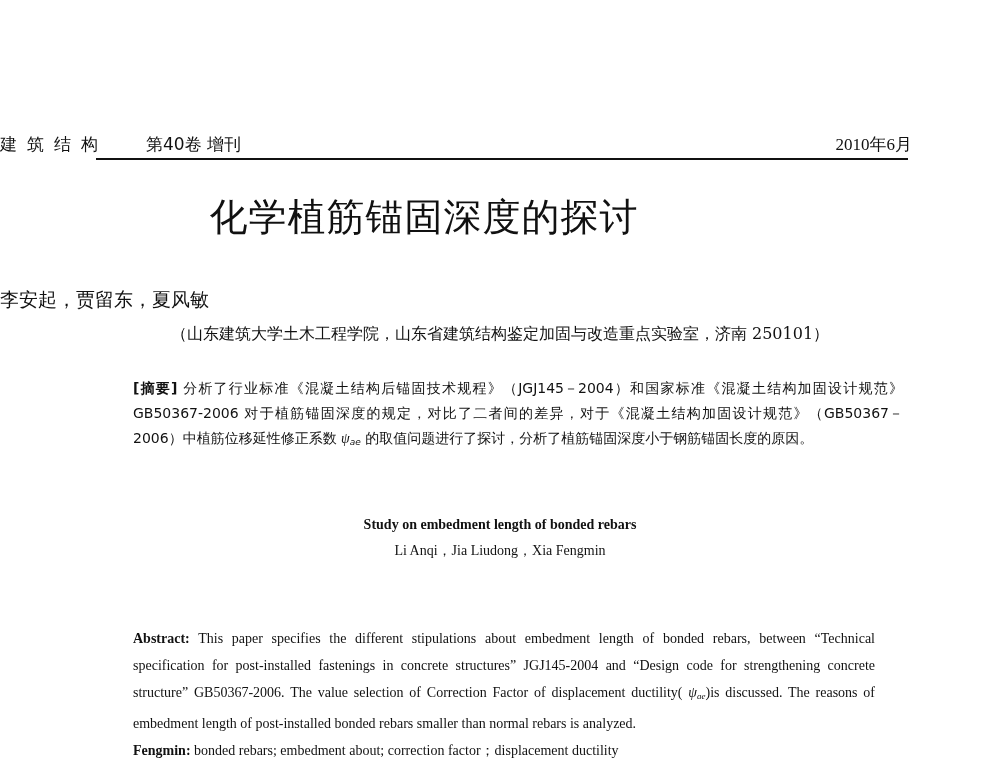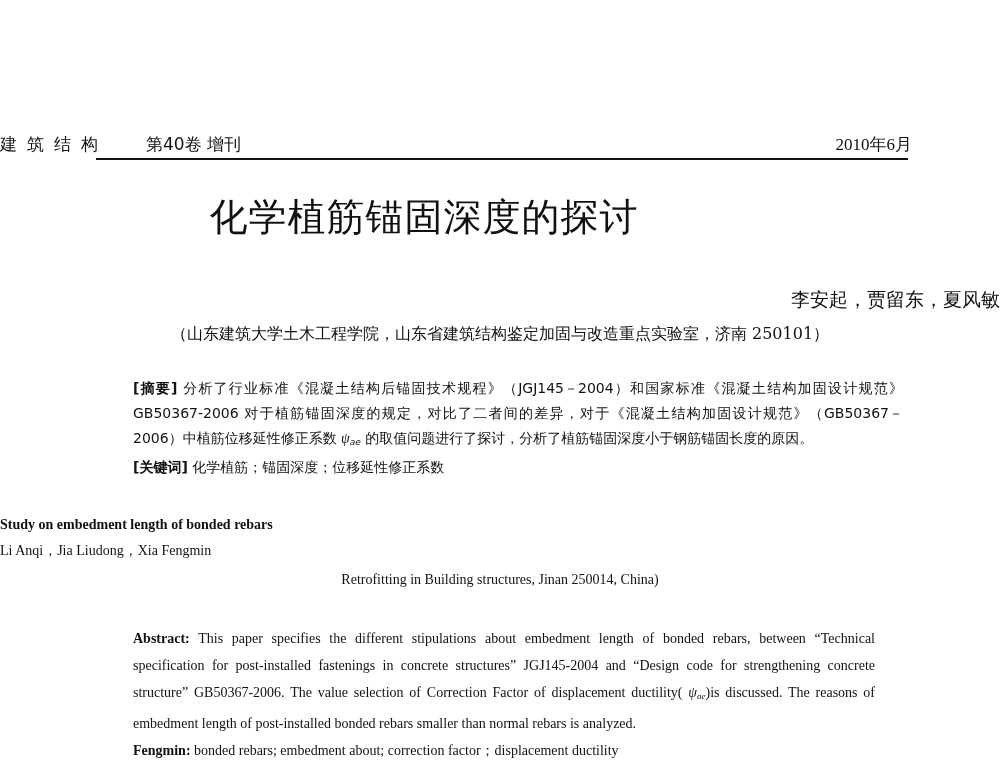--- a/index.html
+++ b/index.html
@@ -3,28 +3,28 @@
 <meta charset="utf-8">
 <style>
   html, body { margin: 0; padding: 0; background: #ffffff; }
   body { width: 1000px; height: 760px; position: relative; overflow: hidden; color: #111; font-family: "DejaVu Serif", "Liberation Serif", serif; }
   .abs { position: absolute; }
   .header-left { left: 98px; top: 133px; font-size: 17px; font-family: "DejaVu Sans", sans-serif; letter-spacing: 0px; margin-left: 48px; }
   .header-center { left: 0; width: 1000px; top: 133px; font-size: 17px; font-family: "DejaVu Sans", sans-serif; letter-spacing: 10px; }
   .header-right { right: 88px; top: 133px; font-size: 17px; font-family: "Liberation Serif", serif; }
   .header-rule { left: 96px; top: 158px; width: 812px; height: 2px; background: #111; }
   .title { left: 0; width: 848px; text-align: center; top: 192px; font-size: 38px; font-family: "DejaVu Sans", sans-serif; letter-spacing: 1px; }
-  .authors { left: 0; width: 1000px; text-align: right; top: 287px; font-size: 19px; font-family: Liberation Mono, monospace; }
+  .authors { left: 0; width: 1000px; text-align: left; top: 287px; font-size: 19px; font-family: Liberation Mono, monospace; }
   .affil { left: 0; width: 1000px; text-align: center; top: 324px; font-size: 16px; font-family: "DejaVu Serif", serif; }
   .cn-abstract { left: 133px; width: 770px; top: 376px; font-size: 14px; line-height: 25px; font-family: "DejaVu Sans", sans-serif; text-align: justify; }
   .cn-abstract .label { font-weight: bold; }
   .cn-abstract .psi { font-style: italic; font-family: "Liberation Serif", serif; }
   .cn-abstract .sub { font-size: 9px; vertical-align: -2px; font-style: italic; }
-  .en-title { left: 0; width: 1000px; text-align: left; top: 517px; font-size: 14px; font-weight: bold; font-family: "Liberation Serif", serif; }
-  .en-authors { left: 0; width: 1000px; text-align: left; top: 542px; font-size: 14px; font-family: "Liberation Serif", serif; }
+  .en-title { left: 0; width: 1000px; text-align: center; top: 517px; font-size: 14px; font-weight: bold; font-family: "Liberation Serif", serif; }
+  .en-authors { left: 0; width: 1000px; text-align: center; top: 542px; font-size: 14px; font-family: "Liberation Serif", serif; }
   .en-affil { left: 130px; width: 740px; text-align: center; top: 567px; font-size: 14px; line-height: 25px; font-family: "Liberation Serif", serif; }
   .en-abstract { left: 133px; width: 742px; top: 625px; font-size: 14px; line-height: 27px; font-family: "Liberation Serif", serif; text-align: justify; }
   .en-abstract .label { font-weight: bold; }
   .en-abstract .psi { font-style: italic; }
   .en-abstract .sub { font-size: 9px; vertical-align: -2px; font-style: italic; }
   p { margin: 0; }
 </style>
 </head>
 <body>
 
@@ -32,25 +32,23 @@
 <div class="abs header-center">建筑结构</div>
 <div class="abs header-right">2010年6月</div>
 <div class="abs header-rule"></div>
 
 <div class="abs title">化学植筋锚固深度的探讨</div>
 <div class="abs authors">李安起，贾留东，夏风敏</div>
 <div class="abs affil">（山东建筑大学土木工程学院，山东省建筑结构鉴定加固与改造重点实验室，济南 250101）</div>
 
 <div class="abs cn-abstract">
   <p><span class="label">[摘要]</span><span> 分析了行业标准《混凝土结构后锚固技术规程》（JGJ145－2004）和国家标准《混凝土结构加固设计规范》GB50367-2006 对于植筋锚固深度的规定，对比了二者间的差异，对于《混凝土结构加固设计规范》（GB50367－2006）中植筋位移延性修正系数 </span><span class="psi">ψ</span><span class="sub">ae</span><span> 的取值问题进行了探讨，分析了植筋锚固深度小于钢筋锚固长度的原因。</span></p>
-  <p><span class="label">[关键词]</span><span> 化学植筋；锚固深度；位移延性修正系数</span></p>
 </div>
 
 <div class="abs en-title">Study on embedment length of bonded rebars</div>
 <div class="abs en-authors">Li Anqi，Jia Liudong，Xia Fengmin</div>
 <div class="abs en-affil">
-  <div>Retrofitting in Building structures, Jinan   250014, China)</div>
 </div>
 
 <div class="abs en-abstract">
   <p><span class="label">Abstract:</span><span> This paper specifies the different stipulations about embedment length of bonded rebars, between “Technical specification for post-installed fastenings in concrete structures” JGJ145-2004 and “Design code for strengthening concrete structure” GB50367-2006. The value selection of Correction Factor of displacement ductility( </span><span class="psi">ψ</span><span class="sub">ae</span><span>)is discussed. The reasons of embedment length of post-installed bonded rebars smaller than normal rebars is analyzed.</span></p>
   <p><span class="label">Fengmin:</span><span> bonded rebars; embedment about; correction factor；displacement ductility</span></p>
 </div>
 
 </body></html>

